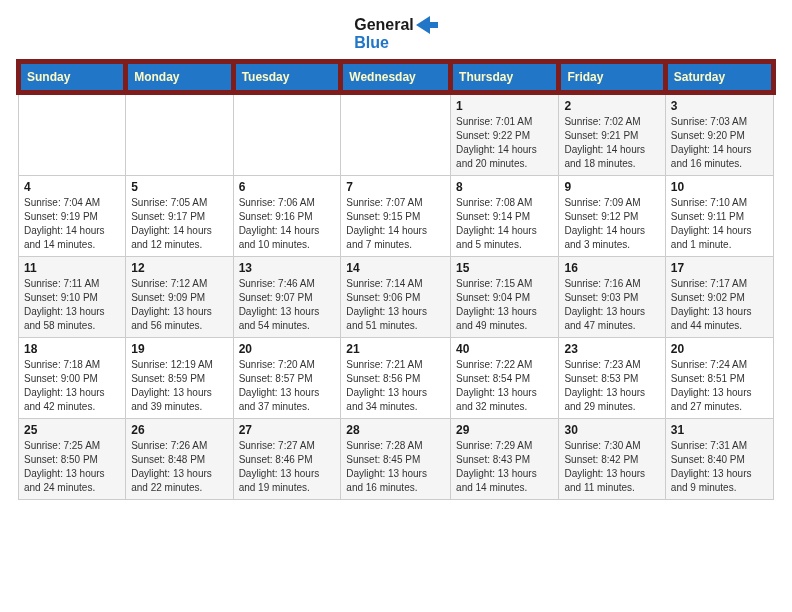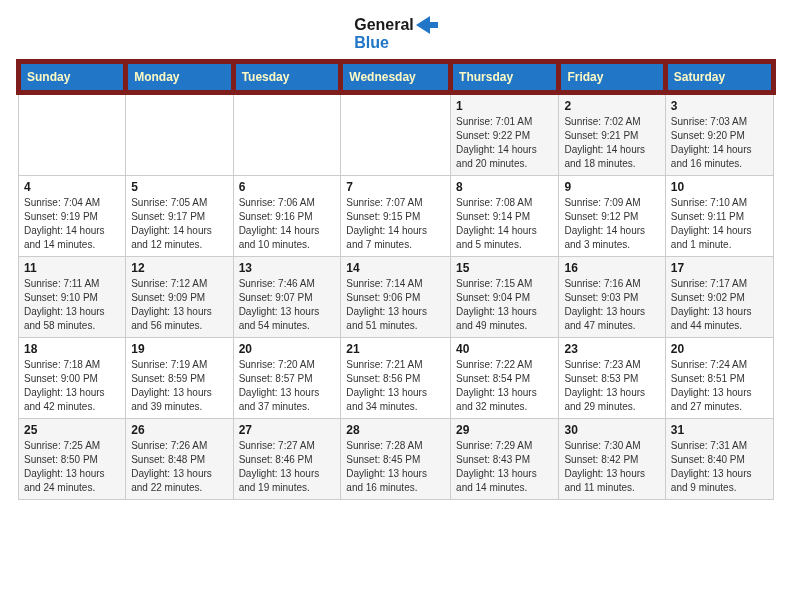--- a/index.html
+++ b/index.html
@@ -239,21 +239,21 @@
       <tr>
         <td>
           <div class="day-num">18</div>
           <div class="day-info" style="white-space: pre-line;">Sunrise: 7:18 AM
 Sunset: 9:00 PM
 Daylight: 13 hours
 and 42 minutes.</div>
         </td>
         <td>
           <div class="day-num">19</div>
-          <div class="day-info" style="white-space: pre-line;">Sunrise: 7:19 AM
+          <div class="day-info" style="white-space: pre-line;">Sunrise: 12:19 AM
 Sunset: 8:59 PM
 Daylight: 13 hours
 and 39 minutes.</div>
         </td>
         <td>
           <div class="day-num">20</div>
           <div class="day-info" style="white-space: pre-line;">Sunrise: 7:20 AM
 Sunset: 8:57 PM
 Daylight: 13 hours
 and 37 minutes.</div>

